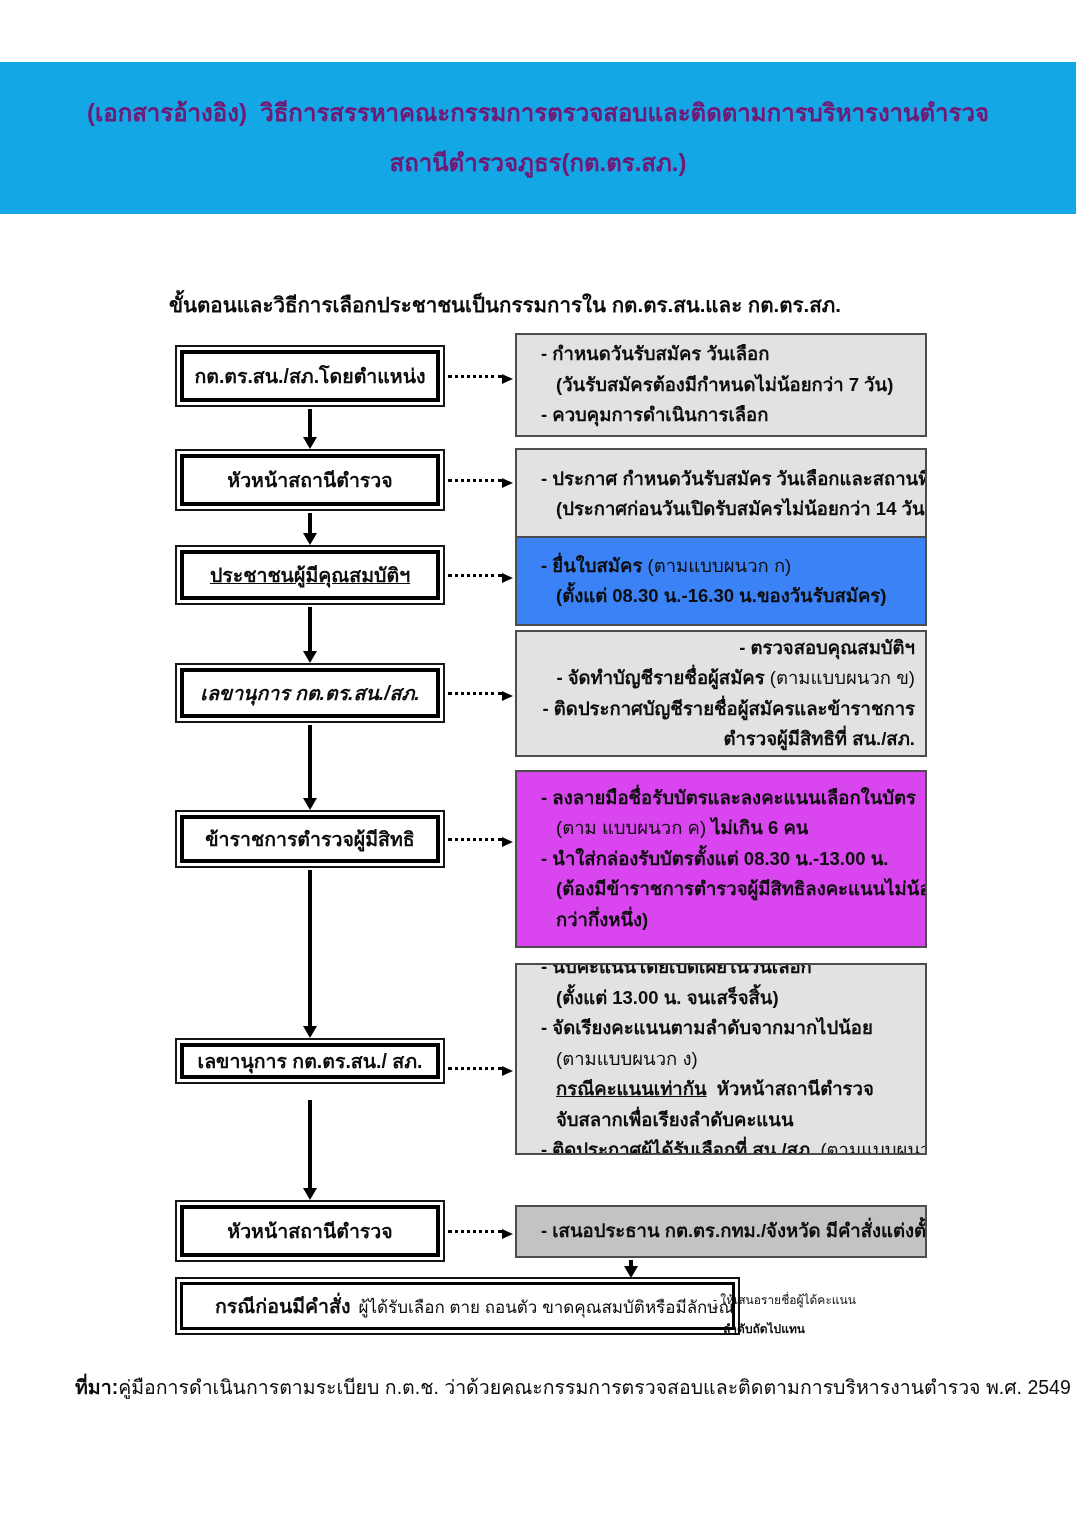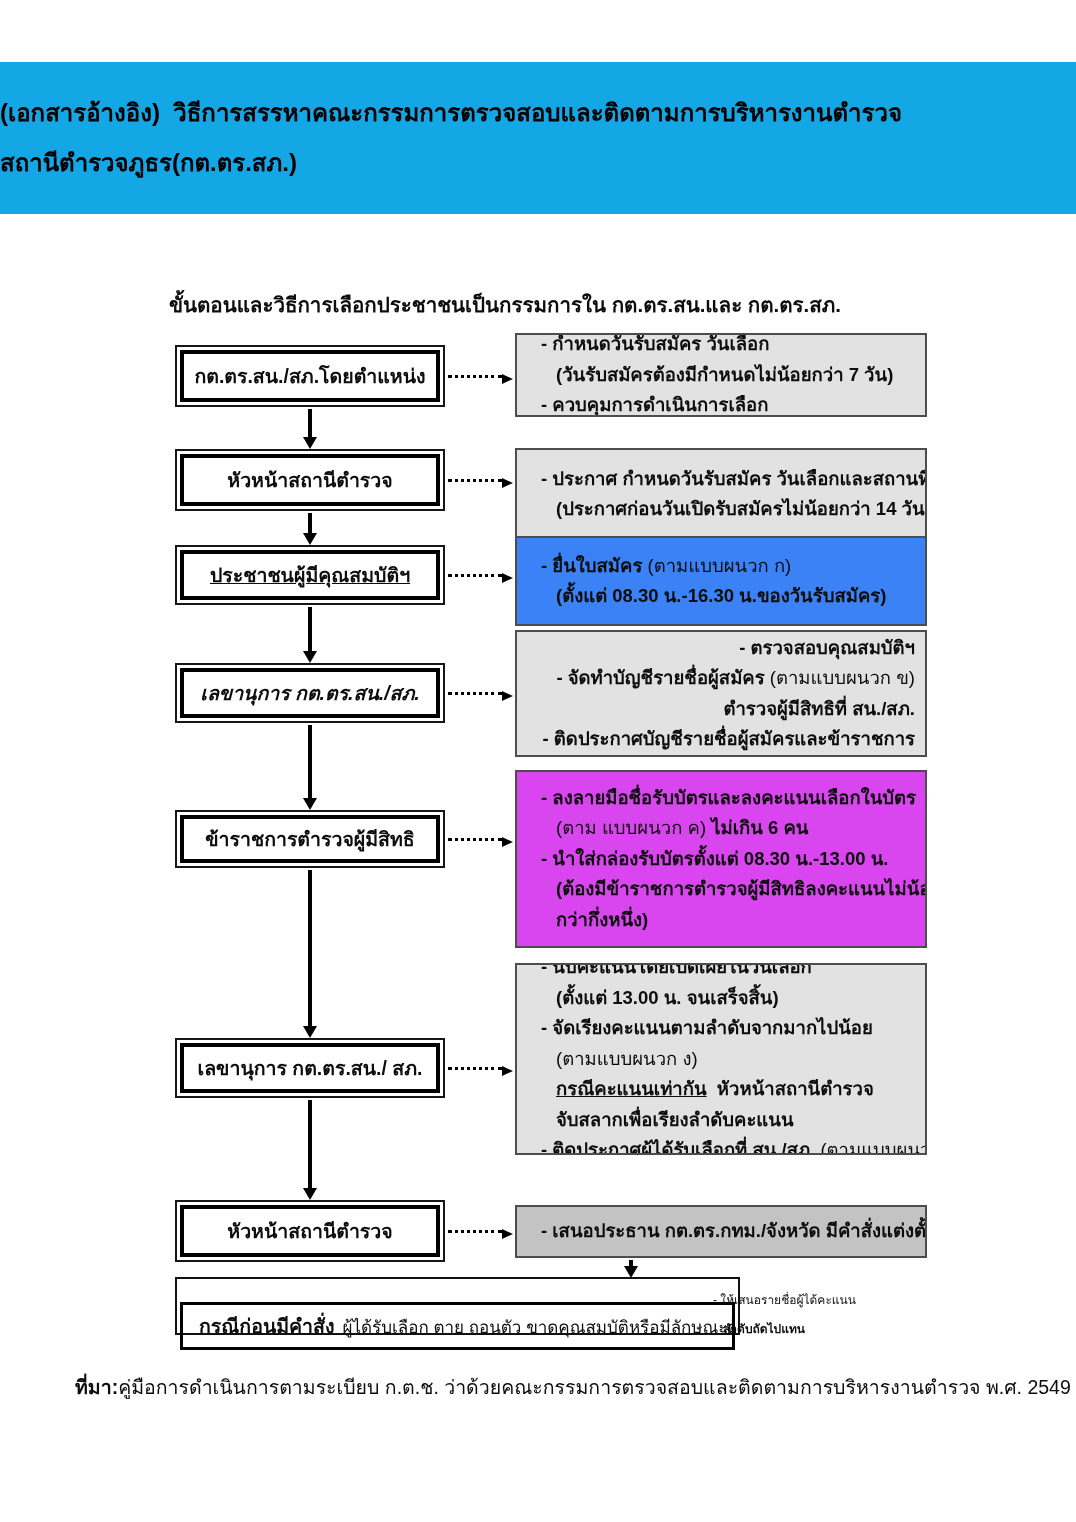--- a/index.html
+++ b/index.html
@@ -4,21 +4,21 @@
 <style>
   html,body{margin:0;padding:0;background:#ffffff;}
   .page{
     position:relative;width:1076px;height:1522px;overflow:hidden;
     background:#ffffff;color:#0d0d0d;
     font-family:"Liberation Sans",sans-serif;
   }
   
   .header-band{
     position:absolute;left:0;top:62px;width:1076px;height:152px;
-    background:#14A7E6;color:#000000;font-weight:700;
+    background:#14A7E6;color:#701a75;text-align:center;font-weight:700;
   }
   .header-line1{display:block;padding-top:36px;font-size:24px;line-height:30px;}
   .header-line2{display:block;margin-top:20px;font-size:24px;line-height:30px;}
   
   .diagram-title{
     position:absolute;top:288px;left:80px;width:850px;text-align:center;
     font-weight:700;font-size:20.5px;
   }
   
   .step-box{
@@ -58,21 +58,21 @@
     content:"";position:absolute;left:-5px;bottom:-12px;
     border-left:7px solid transparent;border-right:7px solid transparent;border-top:12px solid #000;
   }
   
   .final-box{
     position:absolute;left:175px;top:1277px;width:565px;height:58px;
     box-sizing:border-box;border:2px solid #111;padding:3px;background:#fff;
   }
   .final-box-inner{
     box-sizing:border-box;height:100%;border:3px solid #000;
-    display:flex;align-items:center;padding-left:16px;gap:8px;overflow:hidden;margin-top:20px;
+    display:flex;align-items:center;padding-left:32px;gap:8px;overflow:hidden;
   }
   .final-bold{font-weight:700;font-size:19.5px;white-space:nowrap;}
   .final-text{font-size:17px;white-space:nowrap;}
   .final-note{position:absolute;left:713px;top:1286px;font-size:12px;line-height:29px;}
   .final-note .l2{padding-left:10px;font-weight:bold;}
   
   .page-footer{position:absolute;left:75px;top:1372px;font-size:19.5px;}
   .page-footer .src-label{font-weight:700;}
 </style>
 </head>
@@ -85,21 +85,21 @@
     <span class="header-line2">สถานีตำรวจภูธร(กต.ตร.สภ.)</span>
   </div>
 
   <div class="diagram-title">ขั้นตอนและวิธีการเลือกประชาชนเป็นกรรมการใน กต.ตร.สน.และ กต.ตร.สภ.</div>
 
   <div id="flow">
       <div class="step-box" style="top: 345px; height: 62px;">
         <div class="step-box-inner">กต.ตร.สน./สภ.โดยตำแหน่ง</div>
       </div>
       <div class="dotted-arrow" style="top: 375px;"></div>
-      <div class="details-box" style="top: 333px; height: 84px; background: rgb(226, 226, 226);">
+      <div class="details-box" style="top: 333px; height: 104px; background: rgb(226, 226, 226);">
         <div class="detail-line"><span>- กำหนดวันรับสมัคร วันเลือก</span></div>
         <div class="detail-line indent"><span>(วันรับสมัครต้องมีกำหนดไม่น้อยกว่า 7 วัน)</span></div>
         <div class="detail-line"><span>- ควบคุมการดำเนินการเลือก</span></div>
       </div>
       <div class="step-box" style="top: 449px; height: 62px;">
         <div class="step-box-inner">หัวหน้าสถานีตำรวจ</div>
       </div>
       <div class="dotted-arrow" style="top: 479px;"></div>
       <div class="details-box" style="top: 448px; height: 92px; background: rgb(226, 226, 226);">
         <div class="detail-line"><span>- ประกาศ กำหนดวันรับสมัคร วันเลือกและสถานที่</span></div>
@@ -113,35 +113,35 @@
         <div class="detail-line"><span>- ยื่นใบสมัคร </span><span class="normal">(ตามแบบผนวก ก)</span></div>
         <div class="detail-line indent"><span>(ตั้งแต่ 08.30 น.-16.30 น.ของวันรับสมัคร)</span></div>
       </div>
       <div class="step-box" style="top: 663px; height: 60px; font-style: italic;">
         <div class="step-box-inner">เลขานุการ กต.ตร.สน./สภ.</div>
       </div>
       <div class="dotted-arrow" style="top: 692px;"></div>
       <div class="details-box" style="top: 630px; height: 127px; background: rgb(226, 226, 226); align-items: flex-end;">
         <div class="detail-line"><span>- ตรวจสอบคุณสมบัติฯ</span></div>
         <div class="detail-line"><span>- จัดทำบัญชีรายชื่อผู้สมัคร </span><span class="normal">(ตามแบบผนวก ข)</span></div>
+        <div class="detail-line"><span>- ติดประกาศบัญชีรายชื่อผู้สมัครและข้าราชการ</span></div>
         <div class="detail-line indent"><span>ตำรวจผู้มีสิทธิที่ สน./สภ.</span></div>
-        <div class="detail-line"><span>- ติดประกาศบัญชีรายชื่อผู้สมัครและข้าราชการ</span></div>
       </div>
       <div class="step-box" style="top: 810px; height: 58px;">
         <div class="step-box-inner">ข้าราชการตำรวจผู้มีสิทธิ</div>
       </div>
       <div class="dotted-arrow" style="top: 838px;"></div>
       <div class="details-box" style="top: 770px; height: 178px; background: #d946ef;">
         <div class="detail-line"><span>- ลงลายมือชื่อรับบัตรและลงคะแนนเลือกในบัตร</span></div>
         <div class="detail-line indent"><span class="normal">(ตาม แบบผนวก ค) </span><span>ไม่เกิน 6 คน</span></div>
         <div class="detail-line"><span>- นำใส่กล่องรับบัตรตั้งแต่ 08.30 น.-13.00 น.</span></div>
         <div class="detail-line indent"><span>(ต้องมีข้าราชการตำรวจผู้มีสิทธิลงคะแนนไม่น้อย</span></div>
         <div class="detail-line indent"><span>กว่ากึ่งหนึ่ง)</span></div>
       </div>
-      <div class="step-box" style="top: 1038px; height: 60px;">
+      <div class="step-box" style="top: 1038px; height: 46px;">
         <div class="step-box-inner">เลขานุการ กต.ตร.สน./ สภ.</div>
       </div>
       <div class="dotted-arrow" style="top: 1067px;"></div>
       <div class="details-box" style="top: 963px; height: 192px; background: rgb(226, 226, 226);">
         <div class="detail-line"><span>- นับคะแนนโดยเปิดเผยในวันเลือก</span></div>
         <div class="detail-line indent"><span>(ตั้งแต่ 13.00 น. จนเสร็จสิ้น)</span></div>
         <div class="detail-line"><span>- จัดเรียงคะแนนตามลำดับจากมากไปน้อย</span></div>
         <div class="detail-line indent"><span class="normal">(ตามแบบผนวก ง)</span></div>
         <div class="detail-line indent"><span class="underline">กรณีคะแนนเท่ากัน</span><span>&nbsp; หัวหน้าสถานีตำรวจ</span></div>
         <div class="detail-line indent"><span>จับสลากเพื่อเรียงลำดับคะแนน</span></div>

